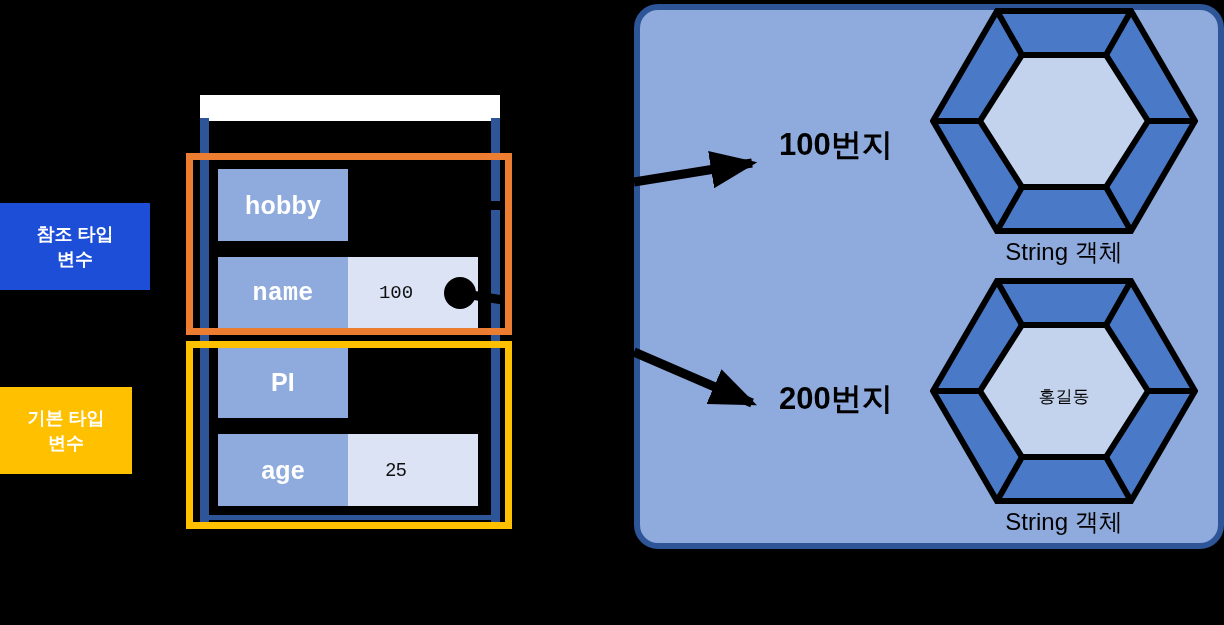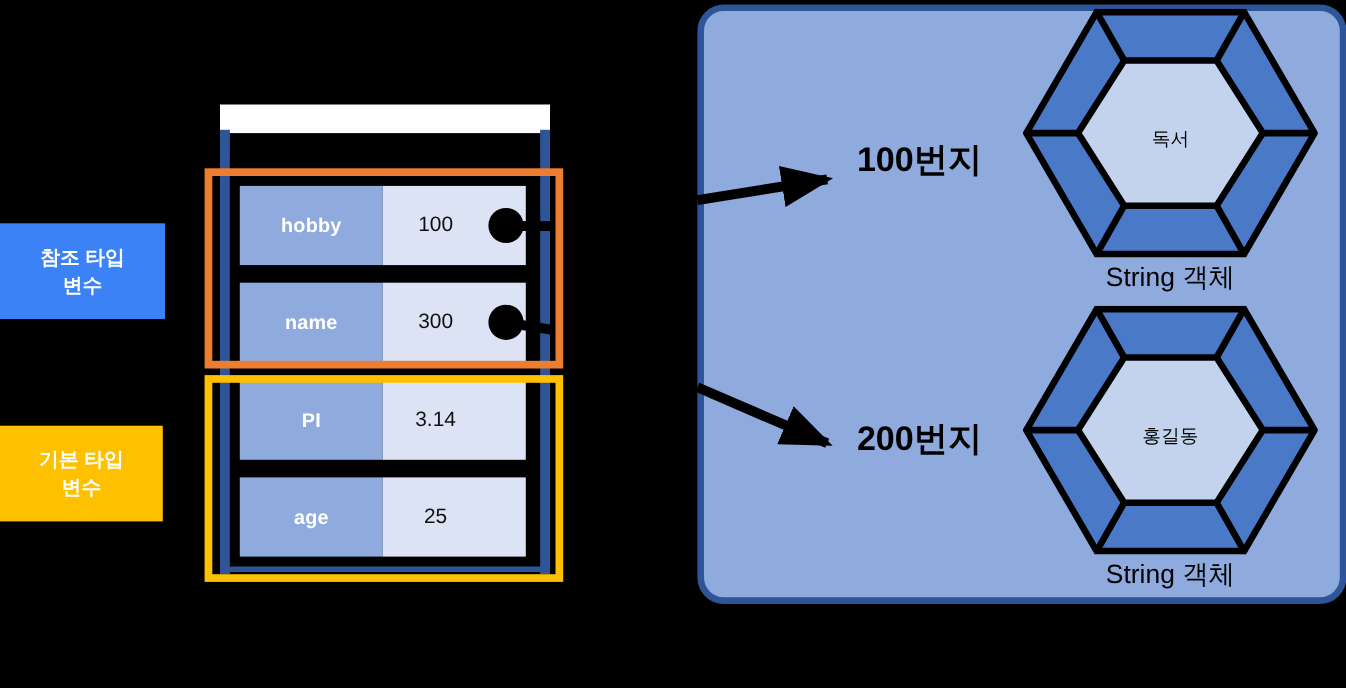--- a/index.html
+++ b/index.html
@@ -42,35 +42,35 @@
     position: absolute; left: 218px;
     width: 260px; height: 72px;
     display: flex;
     border: 0;
   }
   .row-name {
     width: 130px; height: 100%;
     background: #8FAADC;
     color: #ffffff;
     font-weight: bold;
-    font-size: 18px;
+    font-size: 25px;
     display: flex; align-items: center; justify-content: center;
     letter-spacing: .2px;
   }
   .row-val {
     width: 130px; height: 100%;
     background: #DCE3F4;
     color: #0f0f0f;
     font-size: 19px;
     display: flex; align-items: center; justify-content: center;
     position: relative;
     padding-right: 34px;
   }
   #row-hobby { top: 169px; }
-  #row-name  { top: 257px; }
+  #row-name  { top: 257px; font-family: Liberation Mono, monospace; }
   #row-pi    { top: 346px; }
   #row-age   { top: 434px; }
 
   
   .ref-dot {
     position: absolute;
     width: 32px; height: 32px; border-radius: 50%;
     background: #000000;
   }
   #dot-hobby { left: 444px; top: 189px; }
@@ -93,22 +93,22 @@
   
   .legend {
     position: absolute;
     color: #ffffff;
     font-weight: bold;
     font-size: 18px;
     line-height: 1.35;
     text-align: center;
     display: flex; align-items: center; justify-content: center;
   }
-  #legend-ref  { left: 0px; top: 203px; width: 150px; height: 87px; background: #3b82f6; }
-  #legend-prim { left: 0px; top: 387px; width: 148px; height: 87px; background: #FFC000; }
+  #legend-ref  { left: 0px; top: 203px; width: 150px; height: 87px; background: #1d4ed8; }
+  #legend-prim { left: 0px; top: 387px; width: 132px; height: 87px; background: #FFC000; }
 
   
   #heap-panel {
     position: absolute; left: 634px; top: 4px;
     width: 590px; height: 545px;
     background: #8FAADC;
     border: 6px solid #2E5597;
     border-radius: 24px;
   }
 
@@ -155,29 +155,27 @@
 <div id="stage">
 
   <div class="stack-top-bar"></div>
   <div class="stack-wall left"></div>
   <div class="stack-wall right"></div>
   <div class="stack-floor"></div>
   <div class="inner-frame"></div>
 
   <div class="row" id="row-hobby">
     <div class="row-name">hobby</div>
-    <div class="row-val">100</div>
   </div>
   <div class="row" id="row-name">
     <div class="row-name">name</div>
-    <div class="row-val">300</div>
+    <div class="row-val">100</div>
   </div>
   <div class="row" id="row-pi">
     <div class="row-name">PI</div>
-    <div class="row-val">3.14</div>
   </div>
   <div class="row" id="row-age">
     <div class="row-name">age</div>
     <div class="row-val">25</div>
   </div>
 
   <div class="ref-stub" id="stub-hobby"></div>
   <div class="ref-stub" id="stub-name"></div>
   <div class="ref-dot" id="dot-hobby"></div>
   <div class="ref-dot" id="dot-name"></div>
@@ -207,21 +205,20 @@
     <svg class="hex-svg" width="268" height="226" viewBox="0 0 268 226">
       <polygon points="67,3 201,3 265,113 201,223 67,223 3,113" fill="#4A7AC7" stroke="#000000" stroke-width="6" stroke-linejoin="miter"></polygon>
       <polygon points="92,47 176,47 218,113 176,179 92,179 50,113" fill="#C3D3ED" stroke="#000000" stroke-width="6" stroke-linejoin="miter"></polygon>
       <line x1="67" y1="3" x2="92" y2="47" stroke="#000000" stroke-width="6"></line>
       <line x1="201" y1="3" x2="176" y2="47" stroke="#000000" stroke-width="6"></line>
       <line x1="265" y1="113" x2="218" y2="113" stroke="#000000" stroke-width="6"></line>
       <line x1="201" y1="223" x2="176" y2="179" stroke="#000000" stroke-width="6"></line>
       <line x1="67" y1="223" x2="92" y2="179" stroke="#000000" stroke-width="6"></line>
       <line x1="3" y1="113" x2="50" y2="113" stroke="#000000" stroke-width="6"></line>
     </svg>
-    <div class="hex-text">독서</div>
     <div class="hex-caption">String 객체</div>
   </div>
 
   <div class="hex-obj" id="hex-obj-2">
     <svg class="hex-svg" width="268" height="226" viewBox="0 0 268 226">
       <polygon points="67,3 201,3 265,113 201,223 67,223 3,113" fill="#4A7AC7" stroke="#000000" stroke-width="6" stroke-linejoin="miter"></polygon>
       <polygon points="92,47 176,47 218,113 176,179 92,179 50,113" fill="#C3D3ED" stroke="#000000" stroke-width="6" stroke-linejoin="miter"></polygon>
       <line x1="67" y1="3" x2="92" y2="47" stroke="#000000" stroke-width="6"></line>
       <line x1="201" y1="3" x2="176" y2="47" stroke="#000000" stroke-width="6"></line>
       <line x1="265" y1="113" x2="218" y2="113" stroke="#000000" stroke-width="6"></line>

